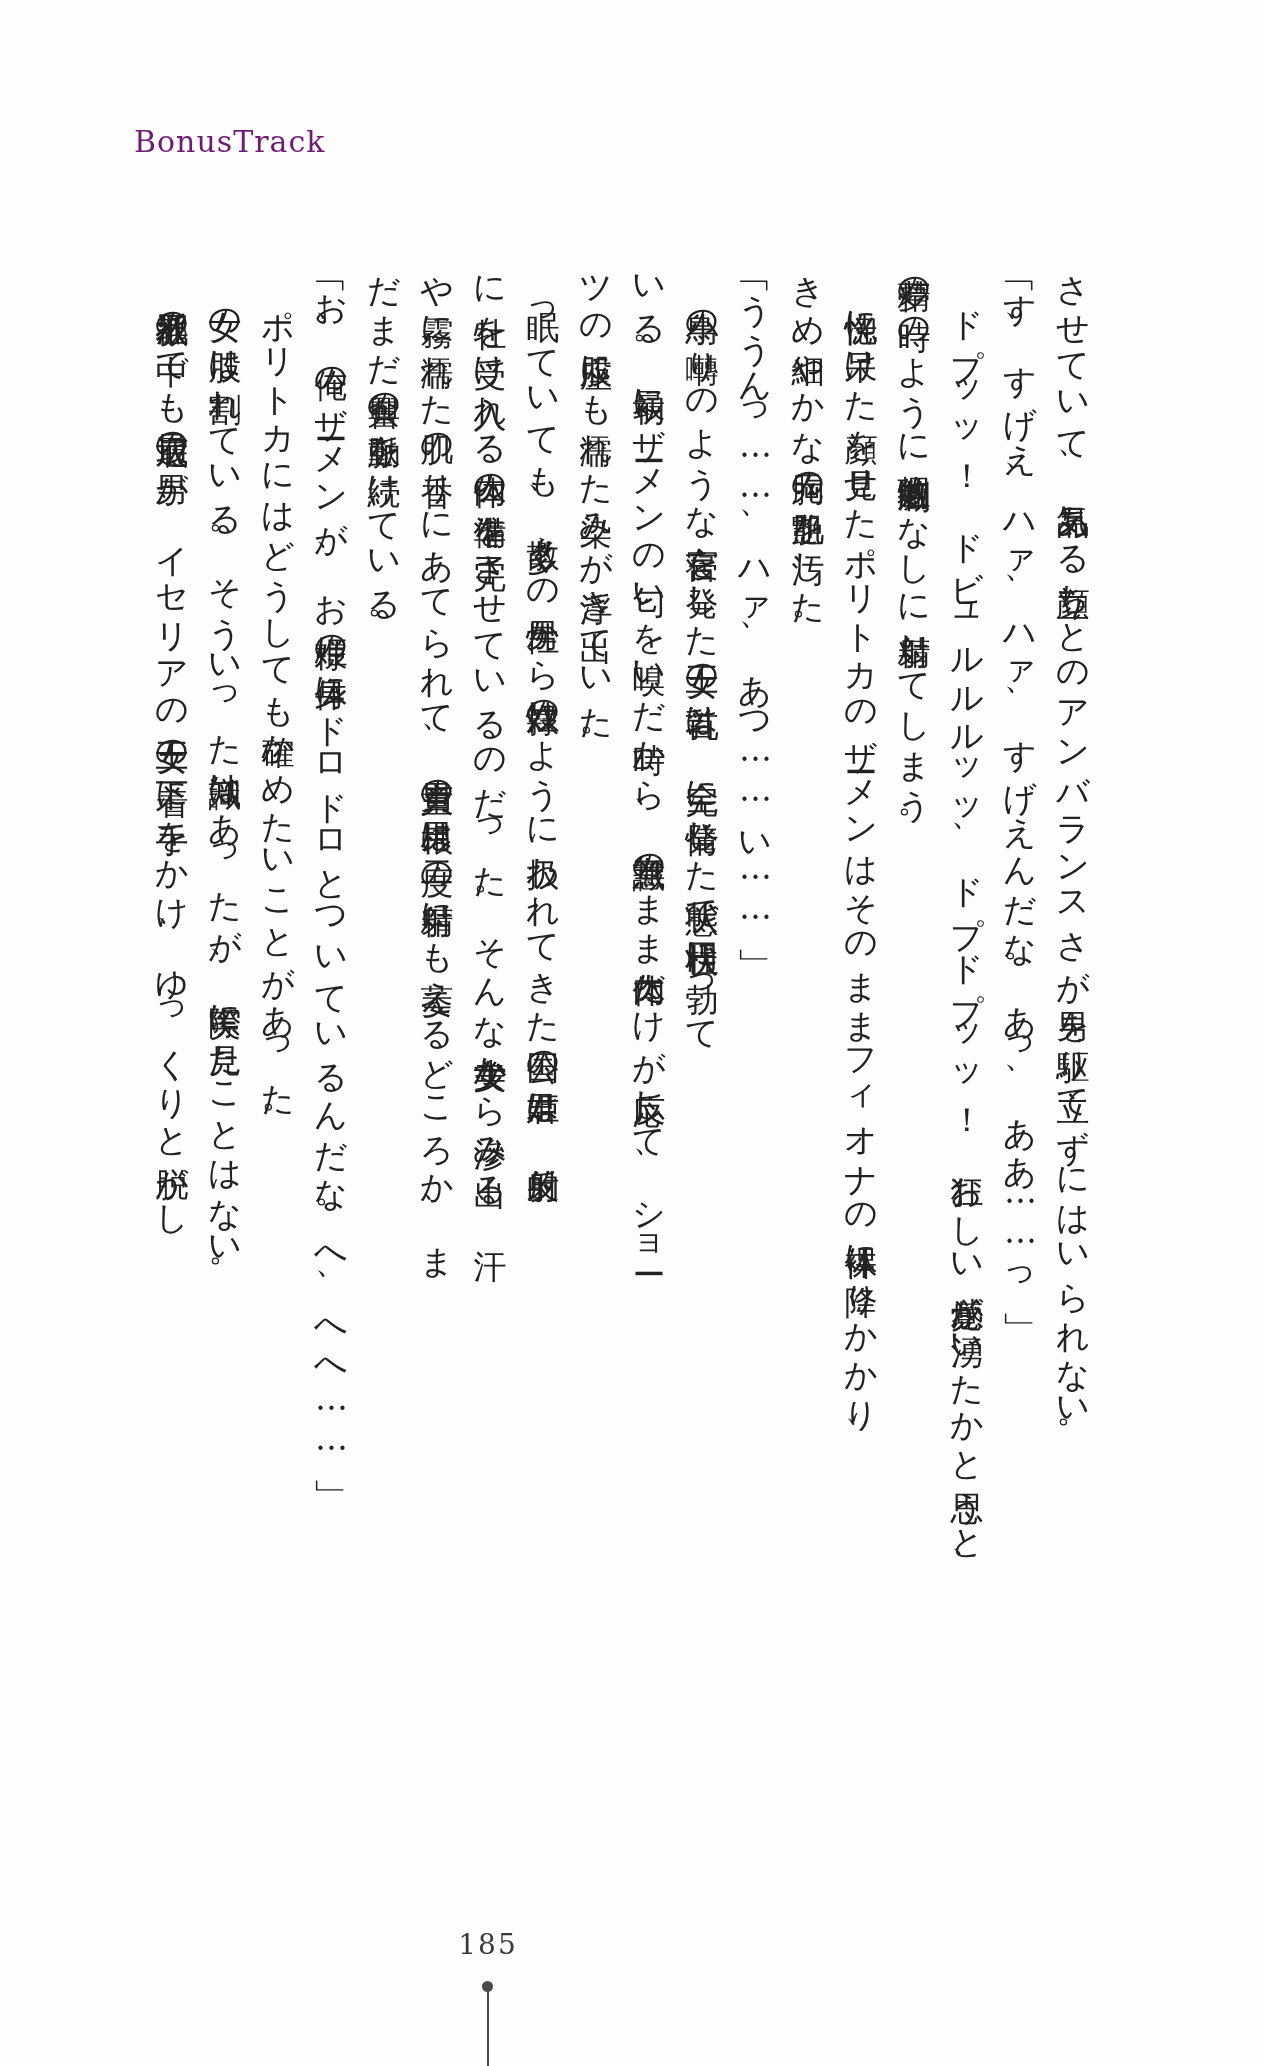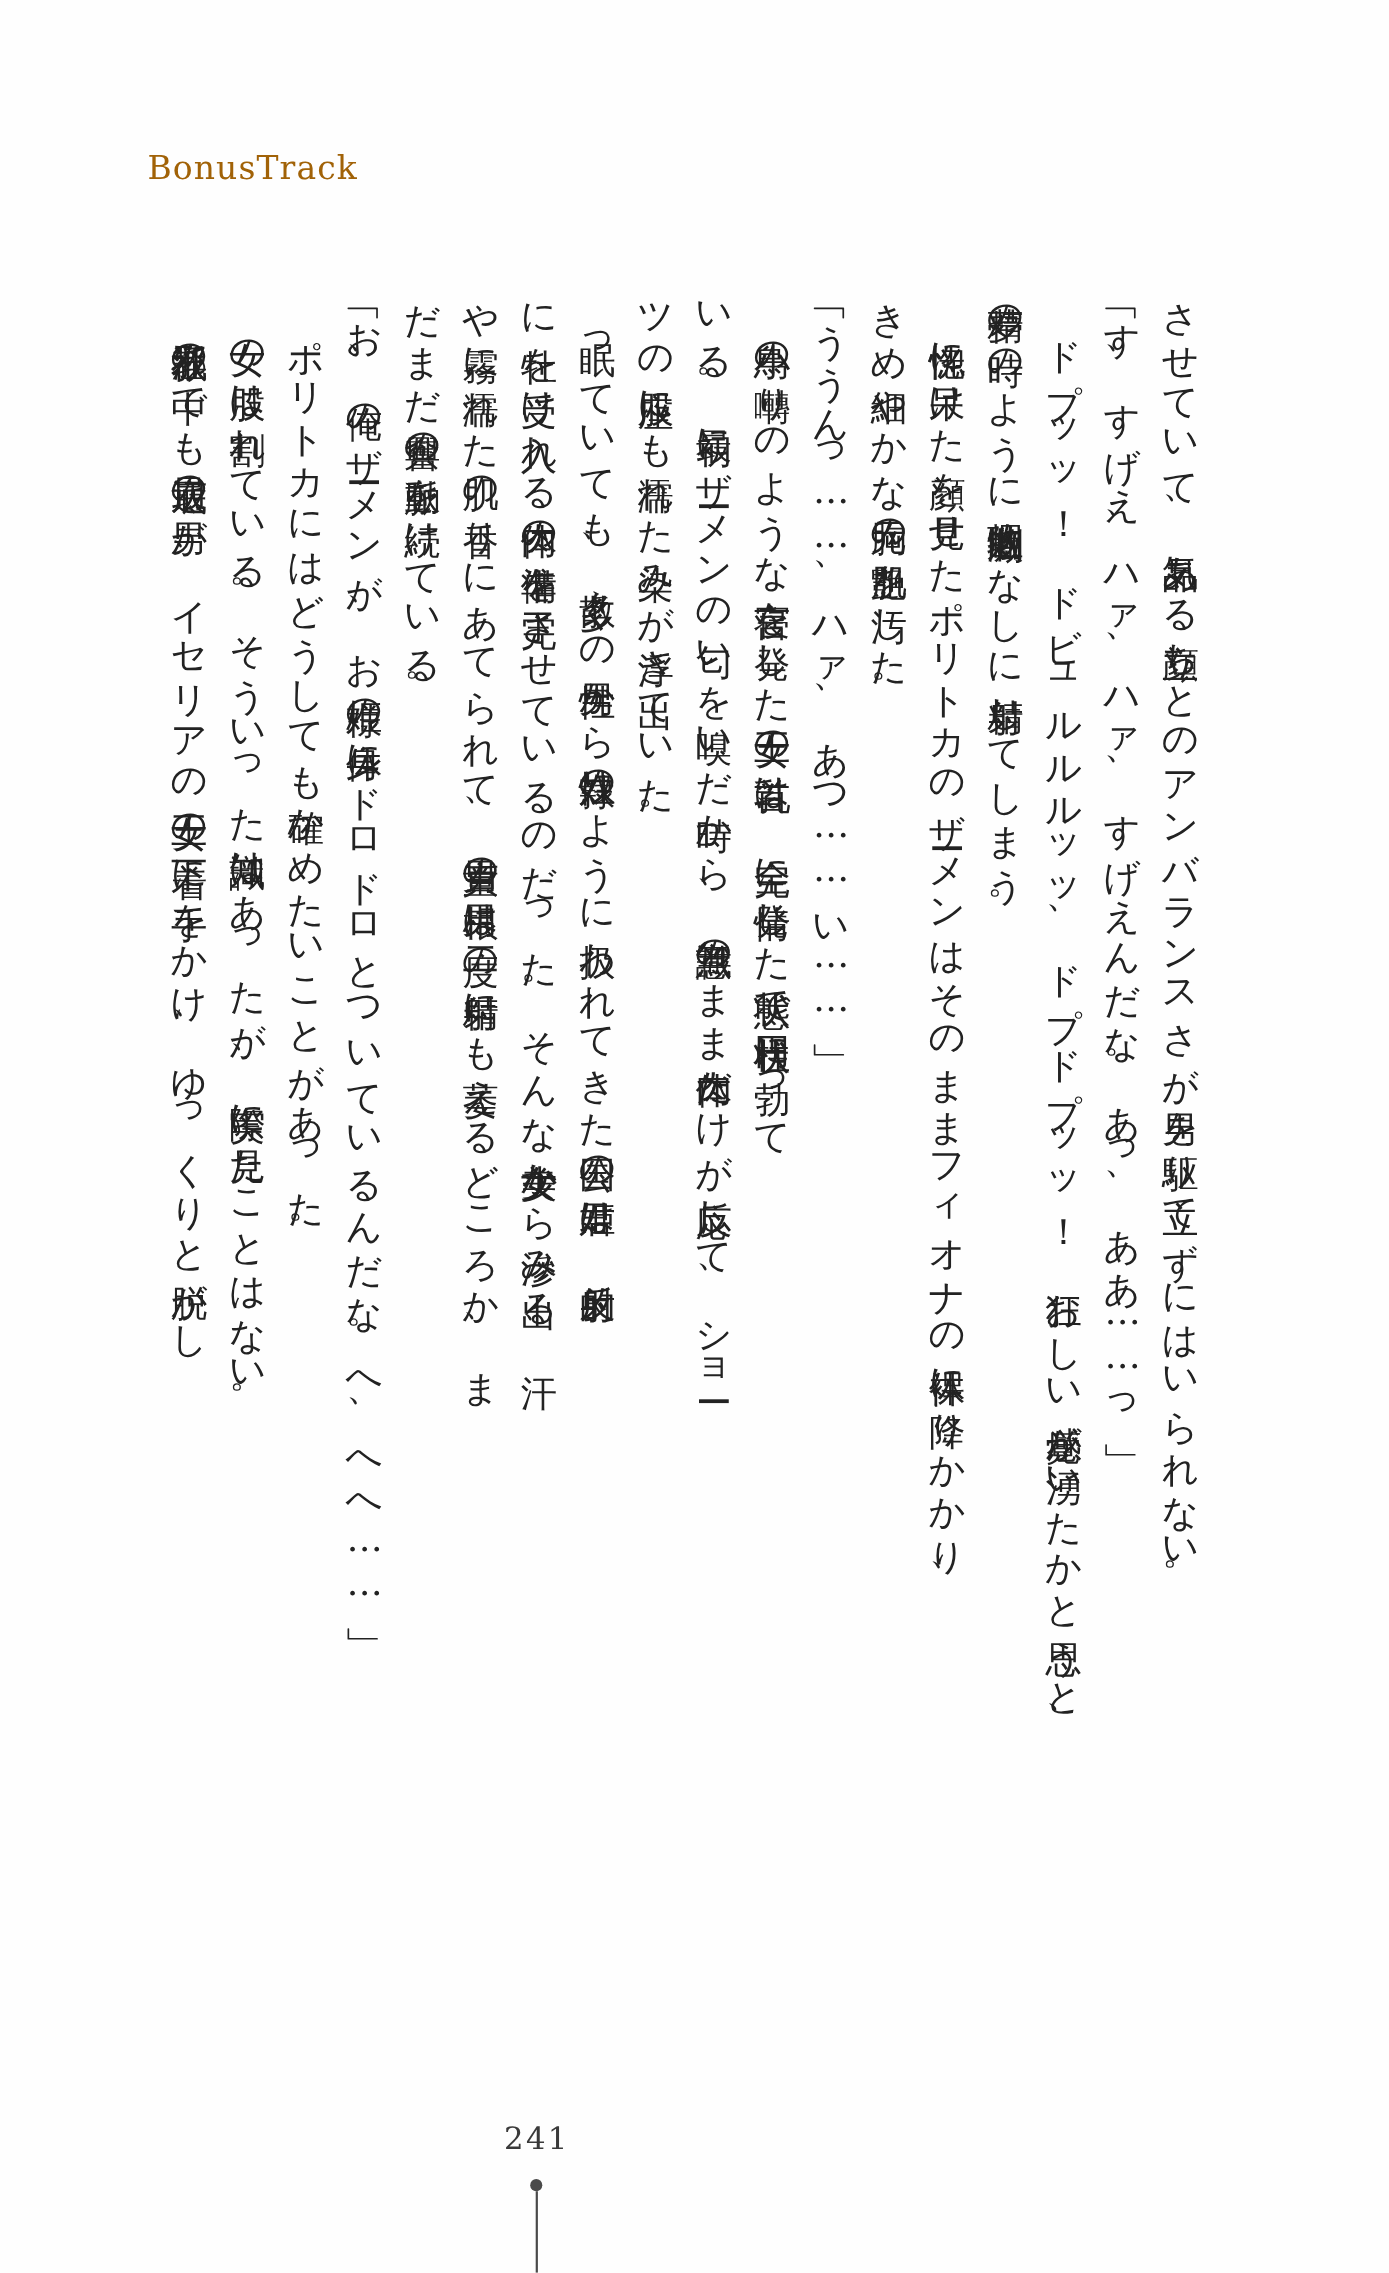--- a/index.html
+++ b/index.html
@@ -13,24 +13,24 @@
     background: #fefefe;
     font-family: "DejaVu Serif", "Liberation Serif", serif;
     color: #222222;
     overflow: hidden;
   }
 
   
   .running-header {
     position: absolute;
     left: 134px;
-    top: 136px;
+    top: 124px;
     font-size: 30px;
     letter-spacing: 1px;
-    color: #a16207;
+    color: #701a75;
     font-family: "DejaVu Serif", "Liberation Serif", serif;
   }
 
   
   .vtext {
     position: absolute;
     top: 253px;
     right: 163px;
     width: 954px;
     height: 1412px;
@@ -86,17 +86,17 @@
 
 <div class="vtext"><p class="continuation">させていて、気品ある顔立ちとのアンバランスさが男を駆り立てずにはいられない。</p><p class="dialogue">「す、すげえ、ハァ、ハァ、すげえんだな。あっ、ああ……っ」</p><p class="narrative">ドプッッ！　ドビュルルルッッ、ドプドプッッ！　狂おしい感覚が湧いたかと思うと、
 夢精の時のように物理的刺激もなしに射精してしまう。</p><p class="narrative">恍惚に呆けた顔を見せたポリトカのザーメンはそのままフィオナの裸体に降りかかり、
 きめ細やかな胸元の艶肌を汚した。</p><p class="dialogue">「ううんっ……、ハァ、あつ……い……」</p><p class="narrative">小鳥の囀りのような寝言を発した王女の乳首は、完全に発情した状態で円柱状に勃って
 いる。最初にザーメンの匂いを嗅いだ時から、無意識のまま肉体だけが反応して、ショー
 ツの股座にも濡れた染みが浮き出ていた。</p><p class="narrative">眠っていても、散々多くの男性から性奴隷のように扱われてきた公国の姫君は、反射的
 に牡を受け入れる肉体の準備を完了させているのだった。そんな美少女から滲み出る、汗
 や霧に濡れた肌の香りにあてられて、童貞男の男根は二度の射精にも萎えるどころか、ま
 だまだ興奮の脈動を続けている。</p><p class="dialogue">「お、俺のザーメンが、お姫様の身体にドロドロとついているんだな。へ、へへ……」</p><p class="narrative">ポリトカにはどうしても確かめたいことがあった。</p><p class="narrative">女の股は割れている。そういった知識はあったが、実際に見たことはない。</p><p class="narrative">淫祇邪教の中でも最底辺の男が、イセリアの王女の下着に手をかけ、ゆっくりと脱がし</p></div>
 
-<div class="folio">241</div>
+<div class="folio">185</div>
 
 <div class="folio-dot"></div>
 
 <div class="folio-rule"></div>
 
 </body></html>

